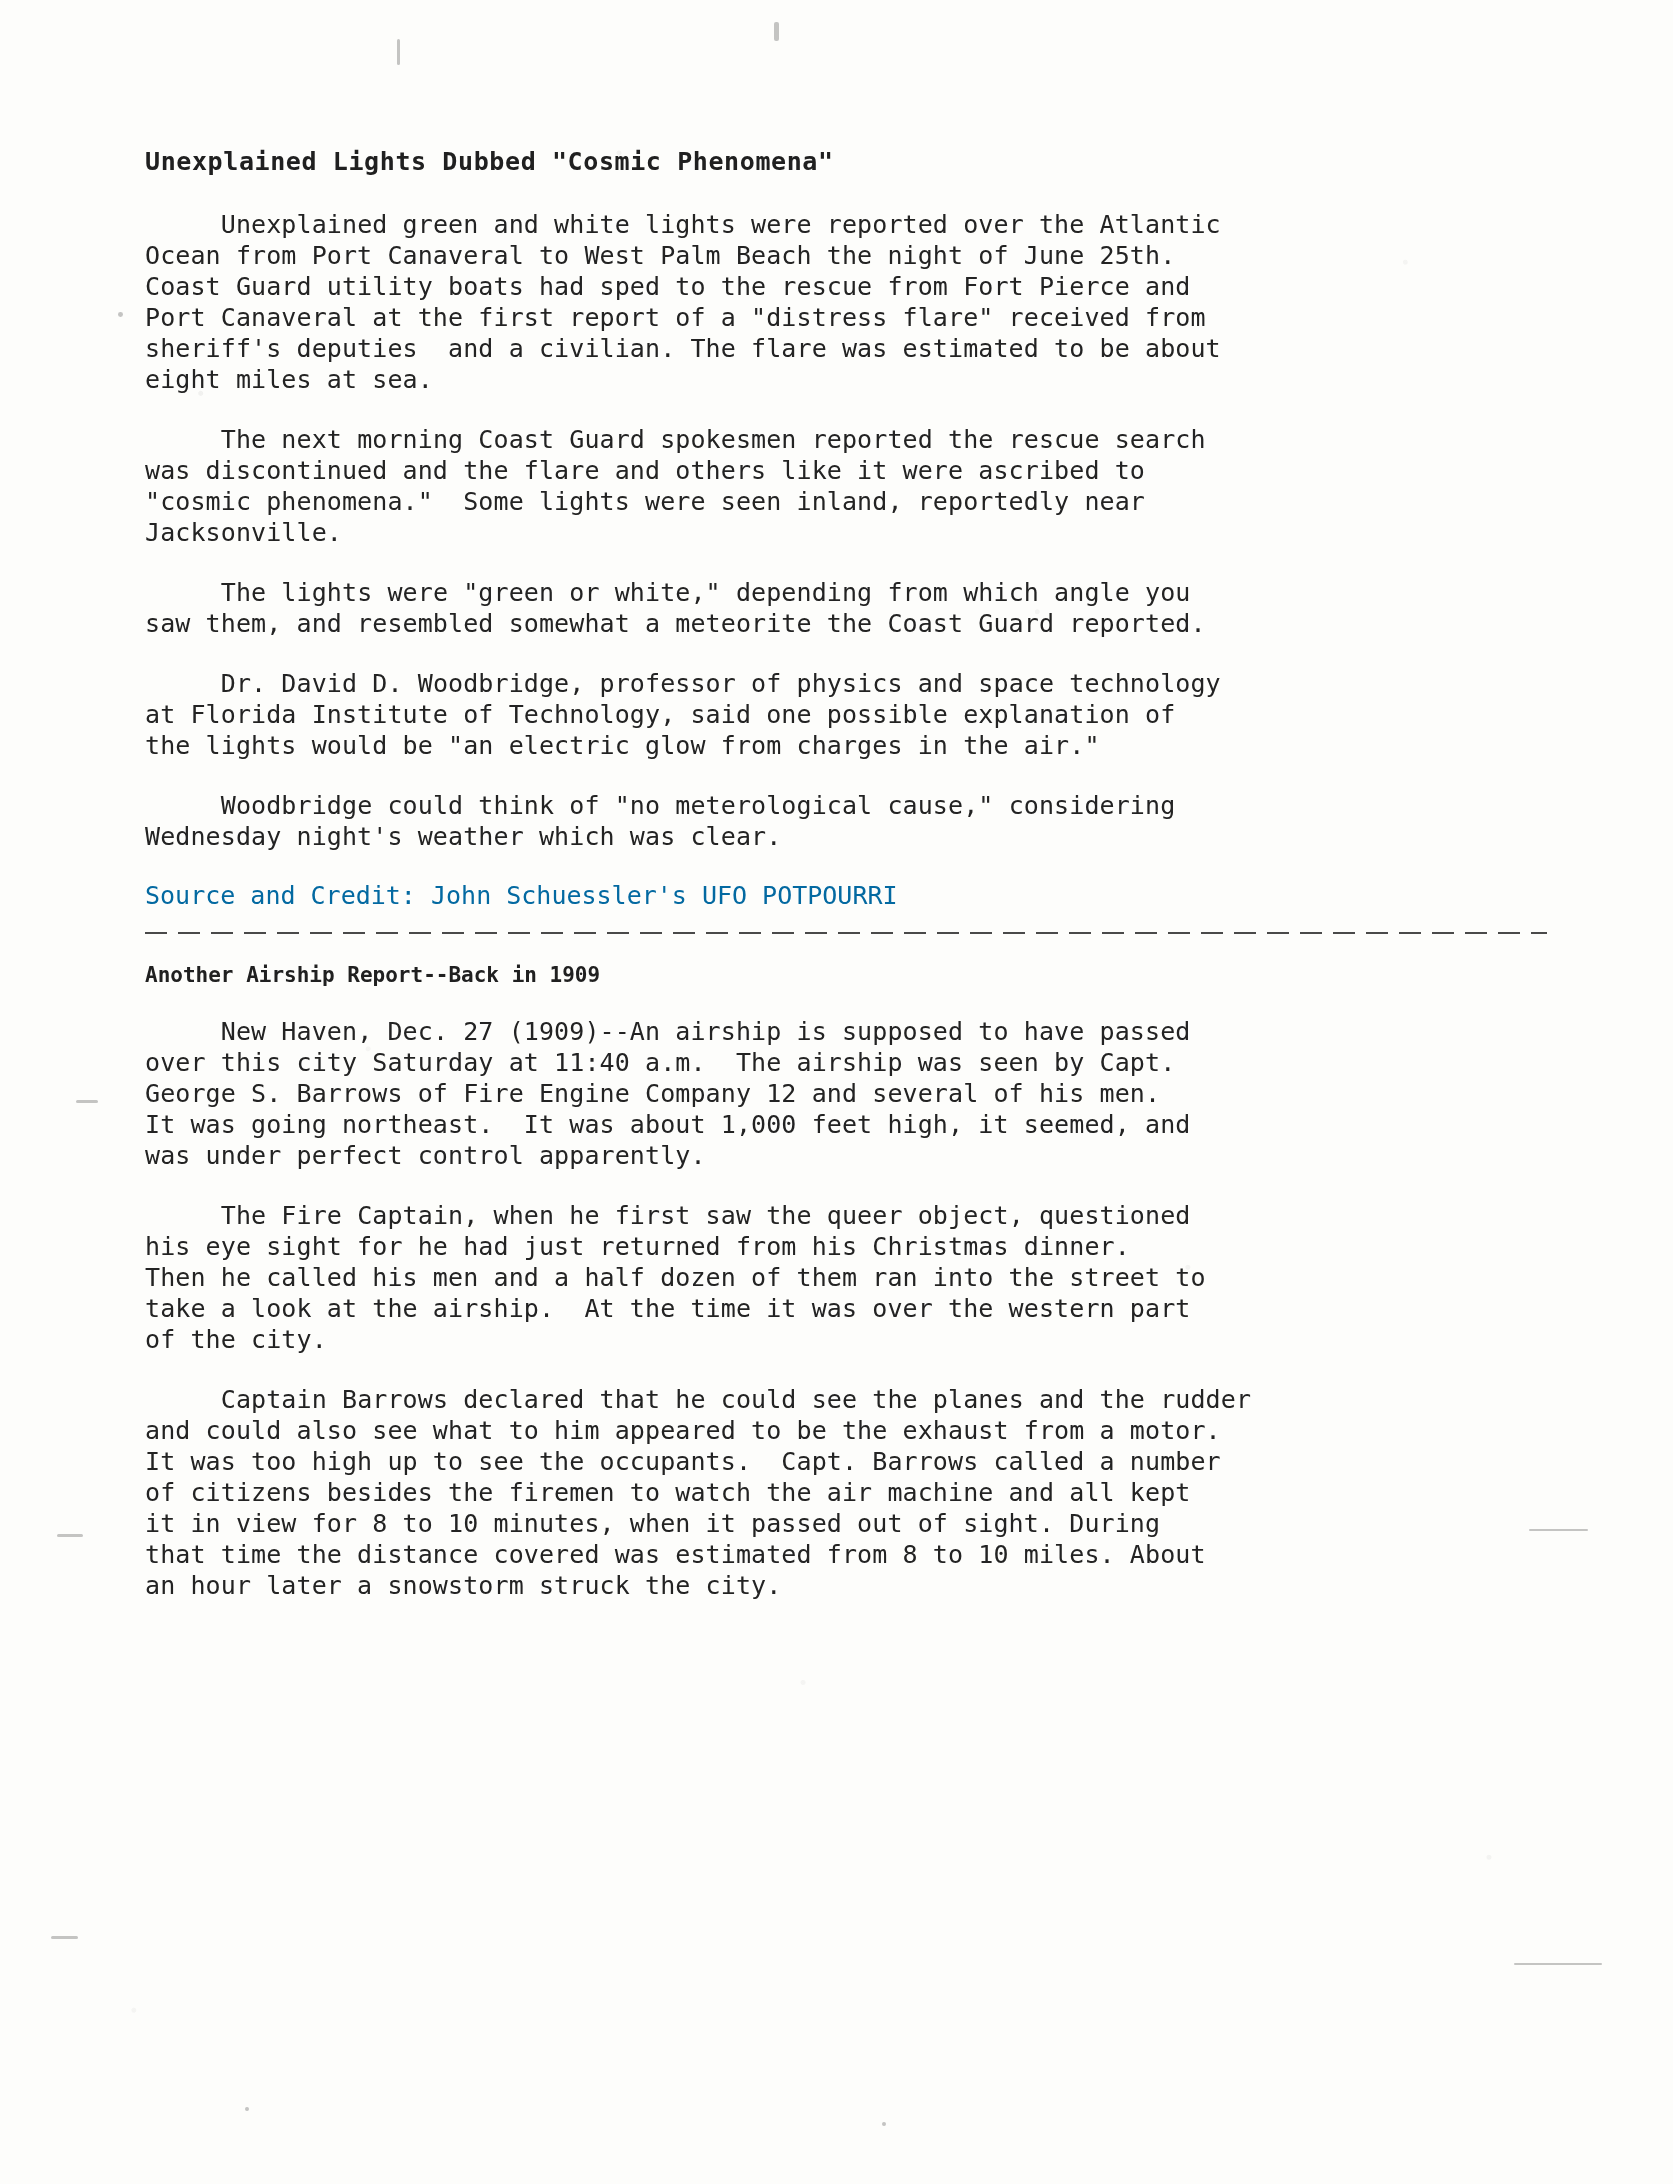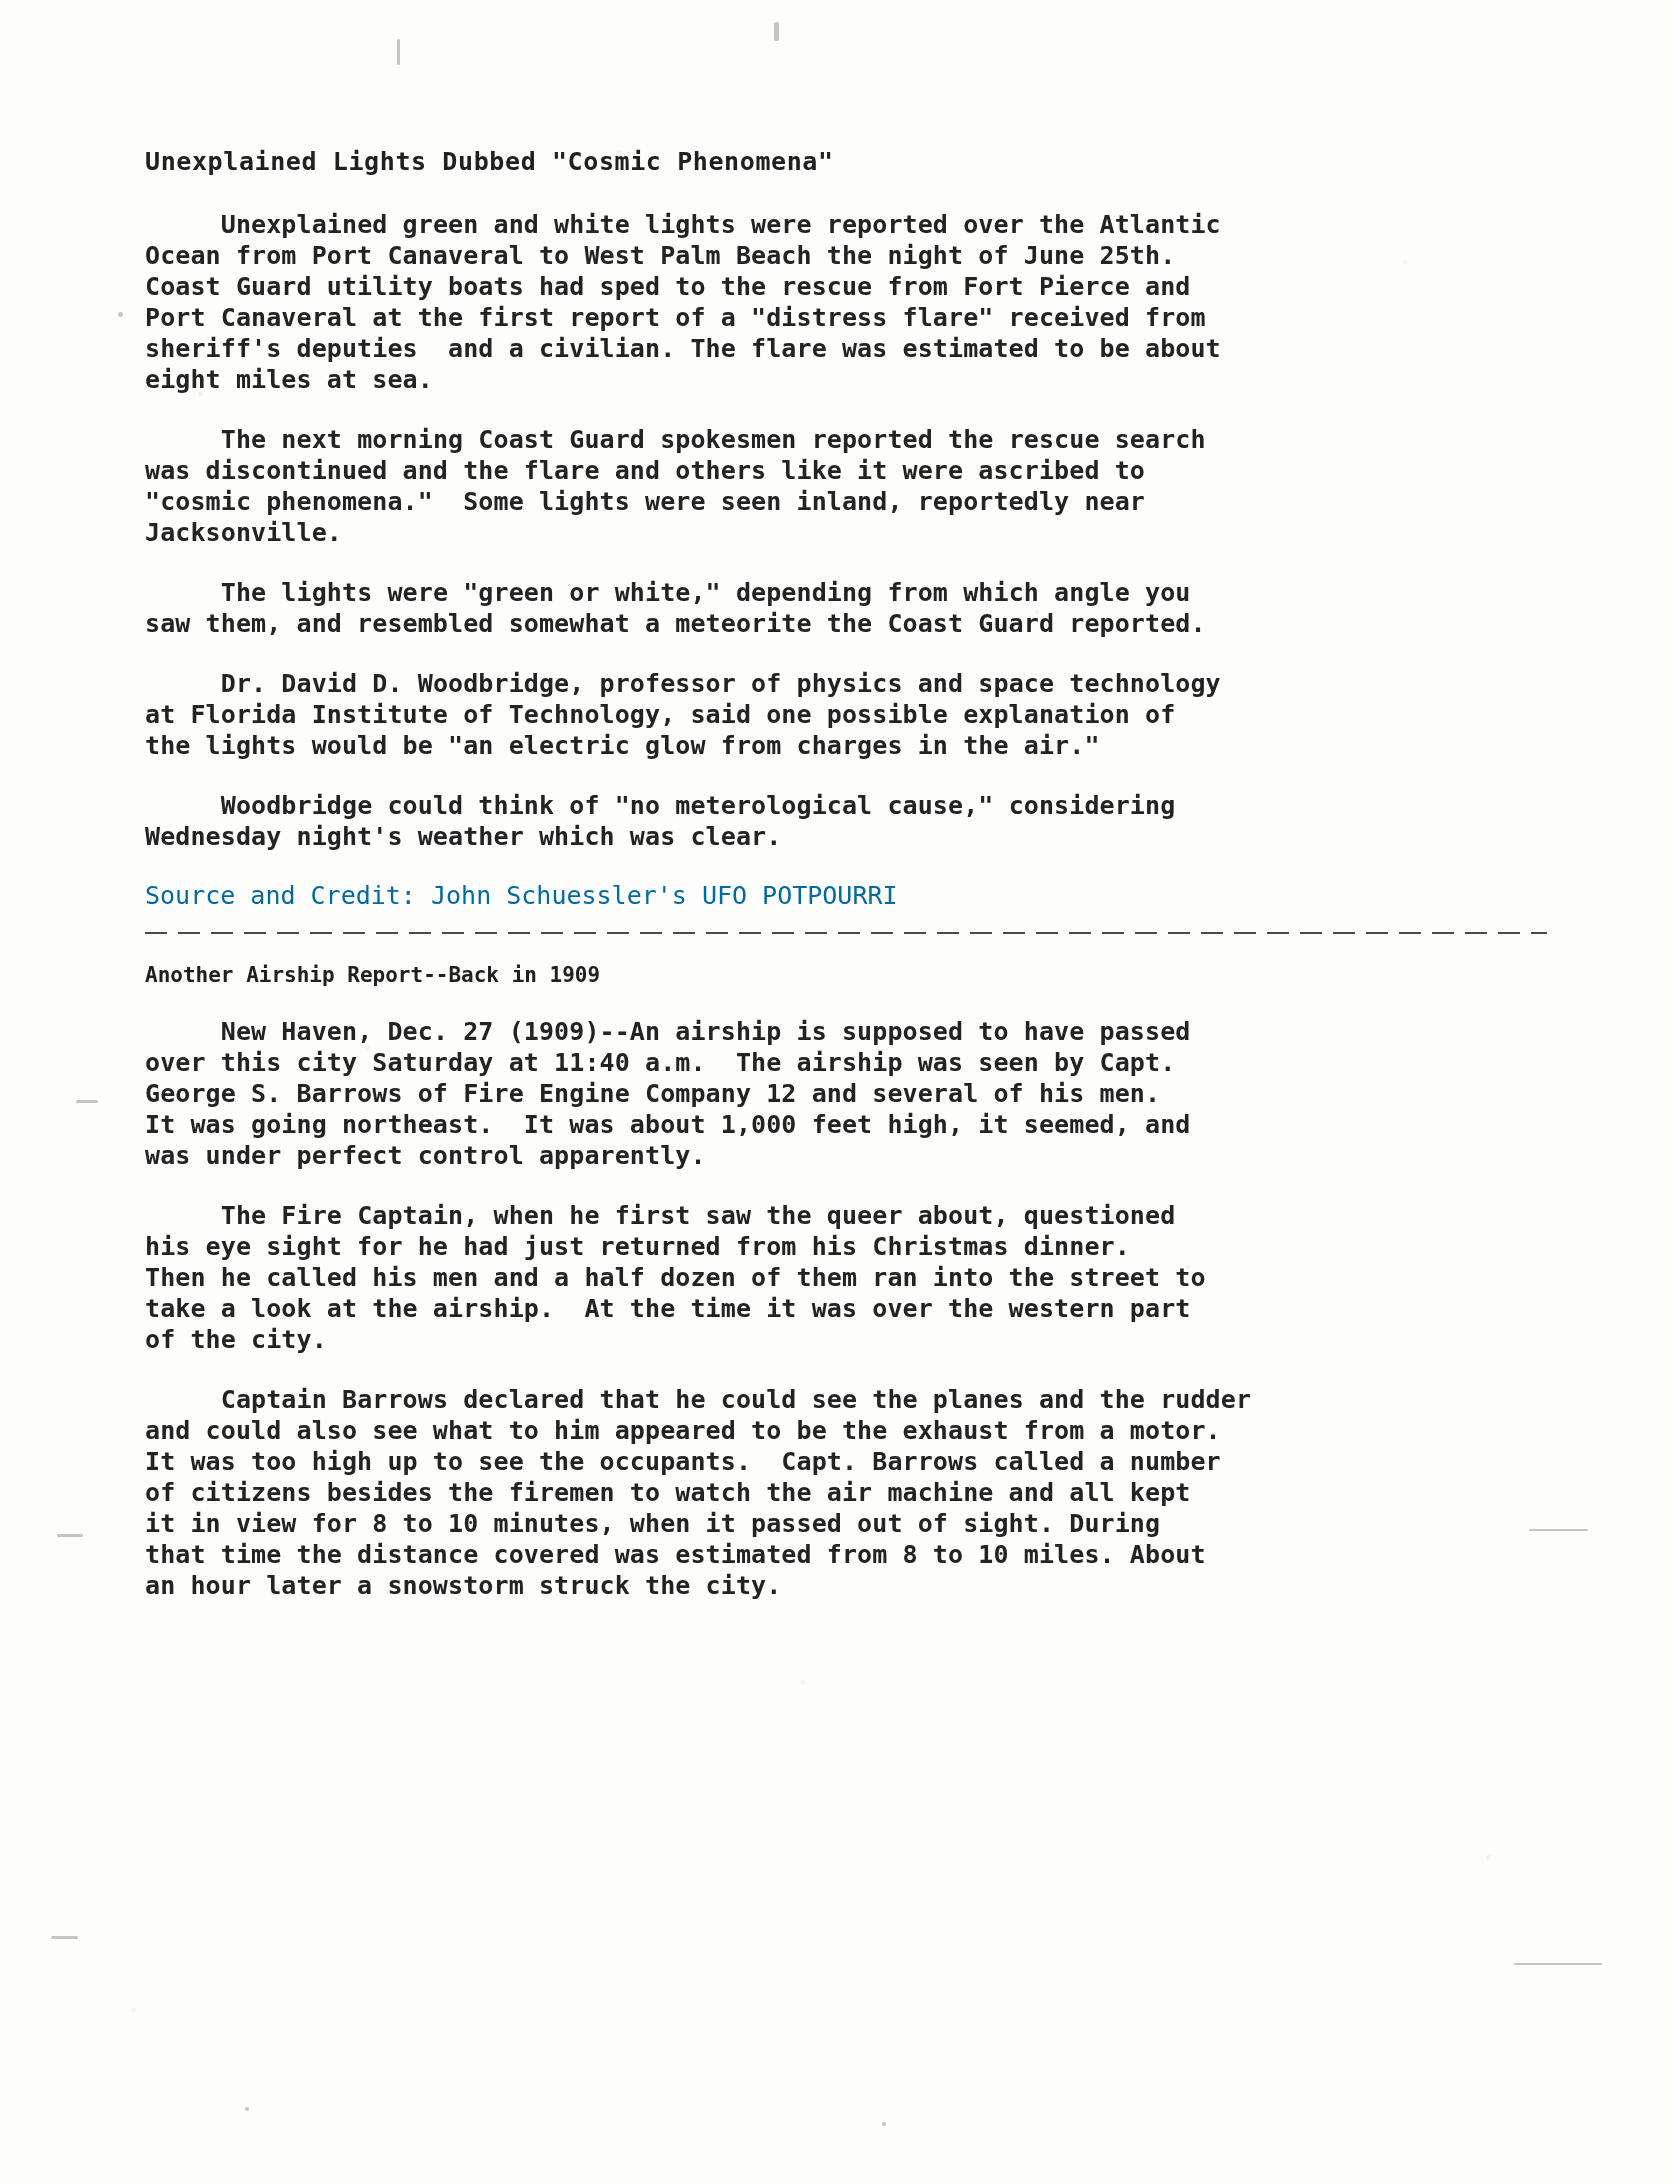--- a/index.html
+++ b/index.html
@@ -56,21 +56,20 @@
     white-space: pre;
   }
   p.para {
     font-size: 25px;
     line-height: 31px;
     letter-spacing: 0.1px;
     color: #232323;
     margin: 0 0 29px 0;
     white-space: pre-wrap;
     text-indent: 0;
-    font-weight: bold;
   }
   .source {
     font-size: 25px;
     color: #0369a1;
     margin: 3.9px 0 0 0;
     white-space: pre;
   }
   .divider {
     margin: 21.6px 0 29px 0;
     height: 2.9px;
@@ -133,21 +132,21 @@
 
     <div class="divider"></div>
 
     <h2 class="subhead">Another Airship Report--Back in 1909</h2>
 
     <p class="para faint">     New Haven, Dec. 27 (1909)--An airship is supposed to have passed
 over this city Saturday at 11:40 a.m.  The airship was seen by Capt.
 George S. Barrows of Fire Engine Company 12 and several of his men.
 It was going northeast.  It was about 1,000 feet high, it seemed, and
 was under perfect control apparently.</p>
-    <p class="para">     The Fire Captain, when he first saw the queer about, questioned
+    <p class="para">     The Fire Captain, when he first saw the queer object, questioned
 his eye sight for he had just returned from his Christmas dinner.
 Then he called his men and a half dozen of them ran into the street to
 take a look at the airship.  At the time it was over the western part
 of the city.</p>
     <p class="para faint">     Captain Barrows declared that he could see the planes and the rudder
 and could also see what to him appeared to be the exhaust from a motor.
 It was too high up to see the occupants.  Capt. Barrows called a number
 of citizens besides the firemen to watch the air machine and all kept
 it in view for 8 to 10 minutes, when it passed out of sight. During
 that time the distance covered was estimated from 8 to 10 miles. About

